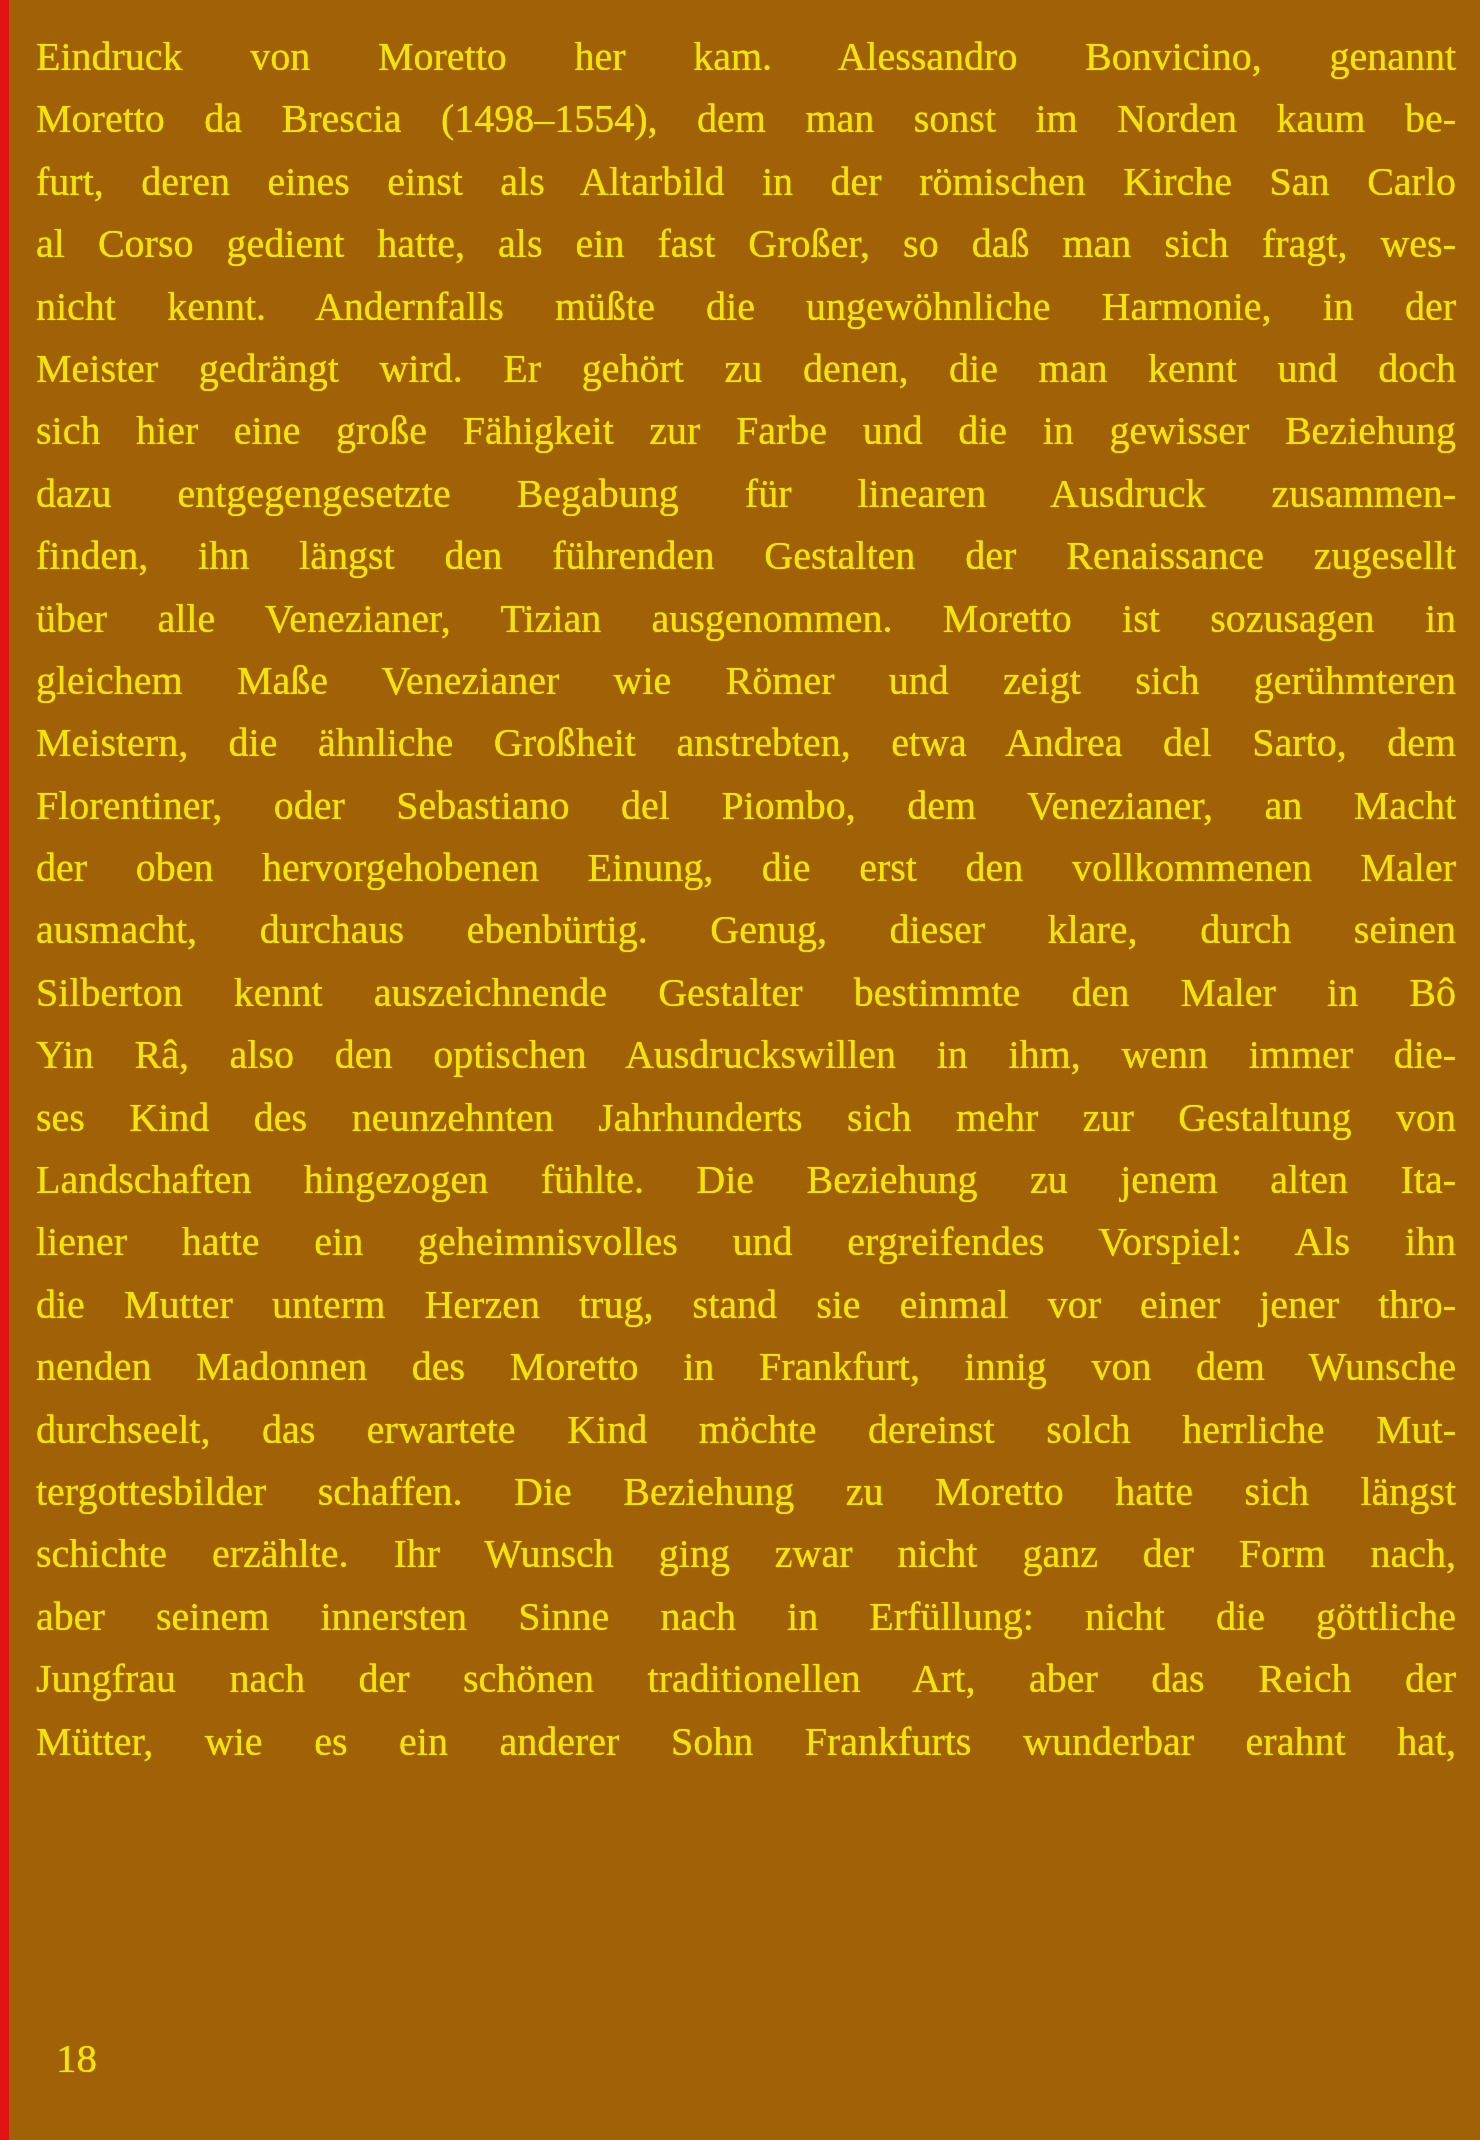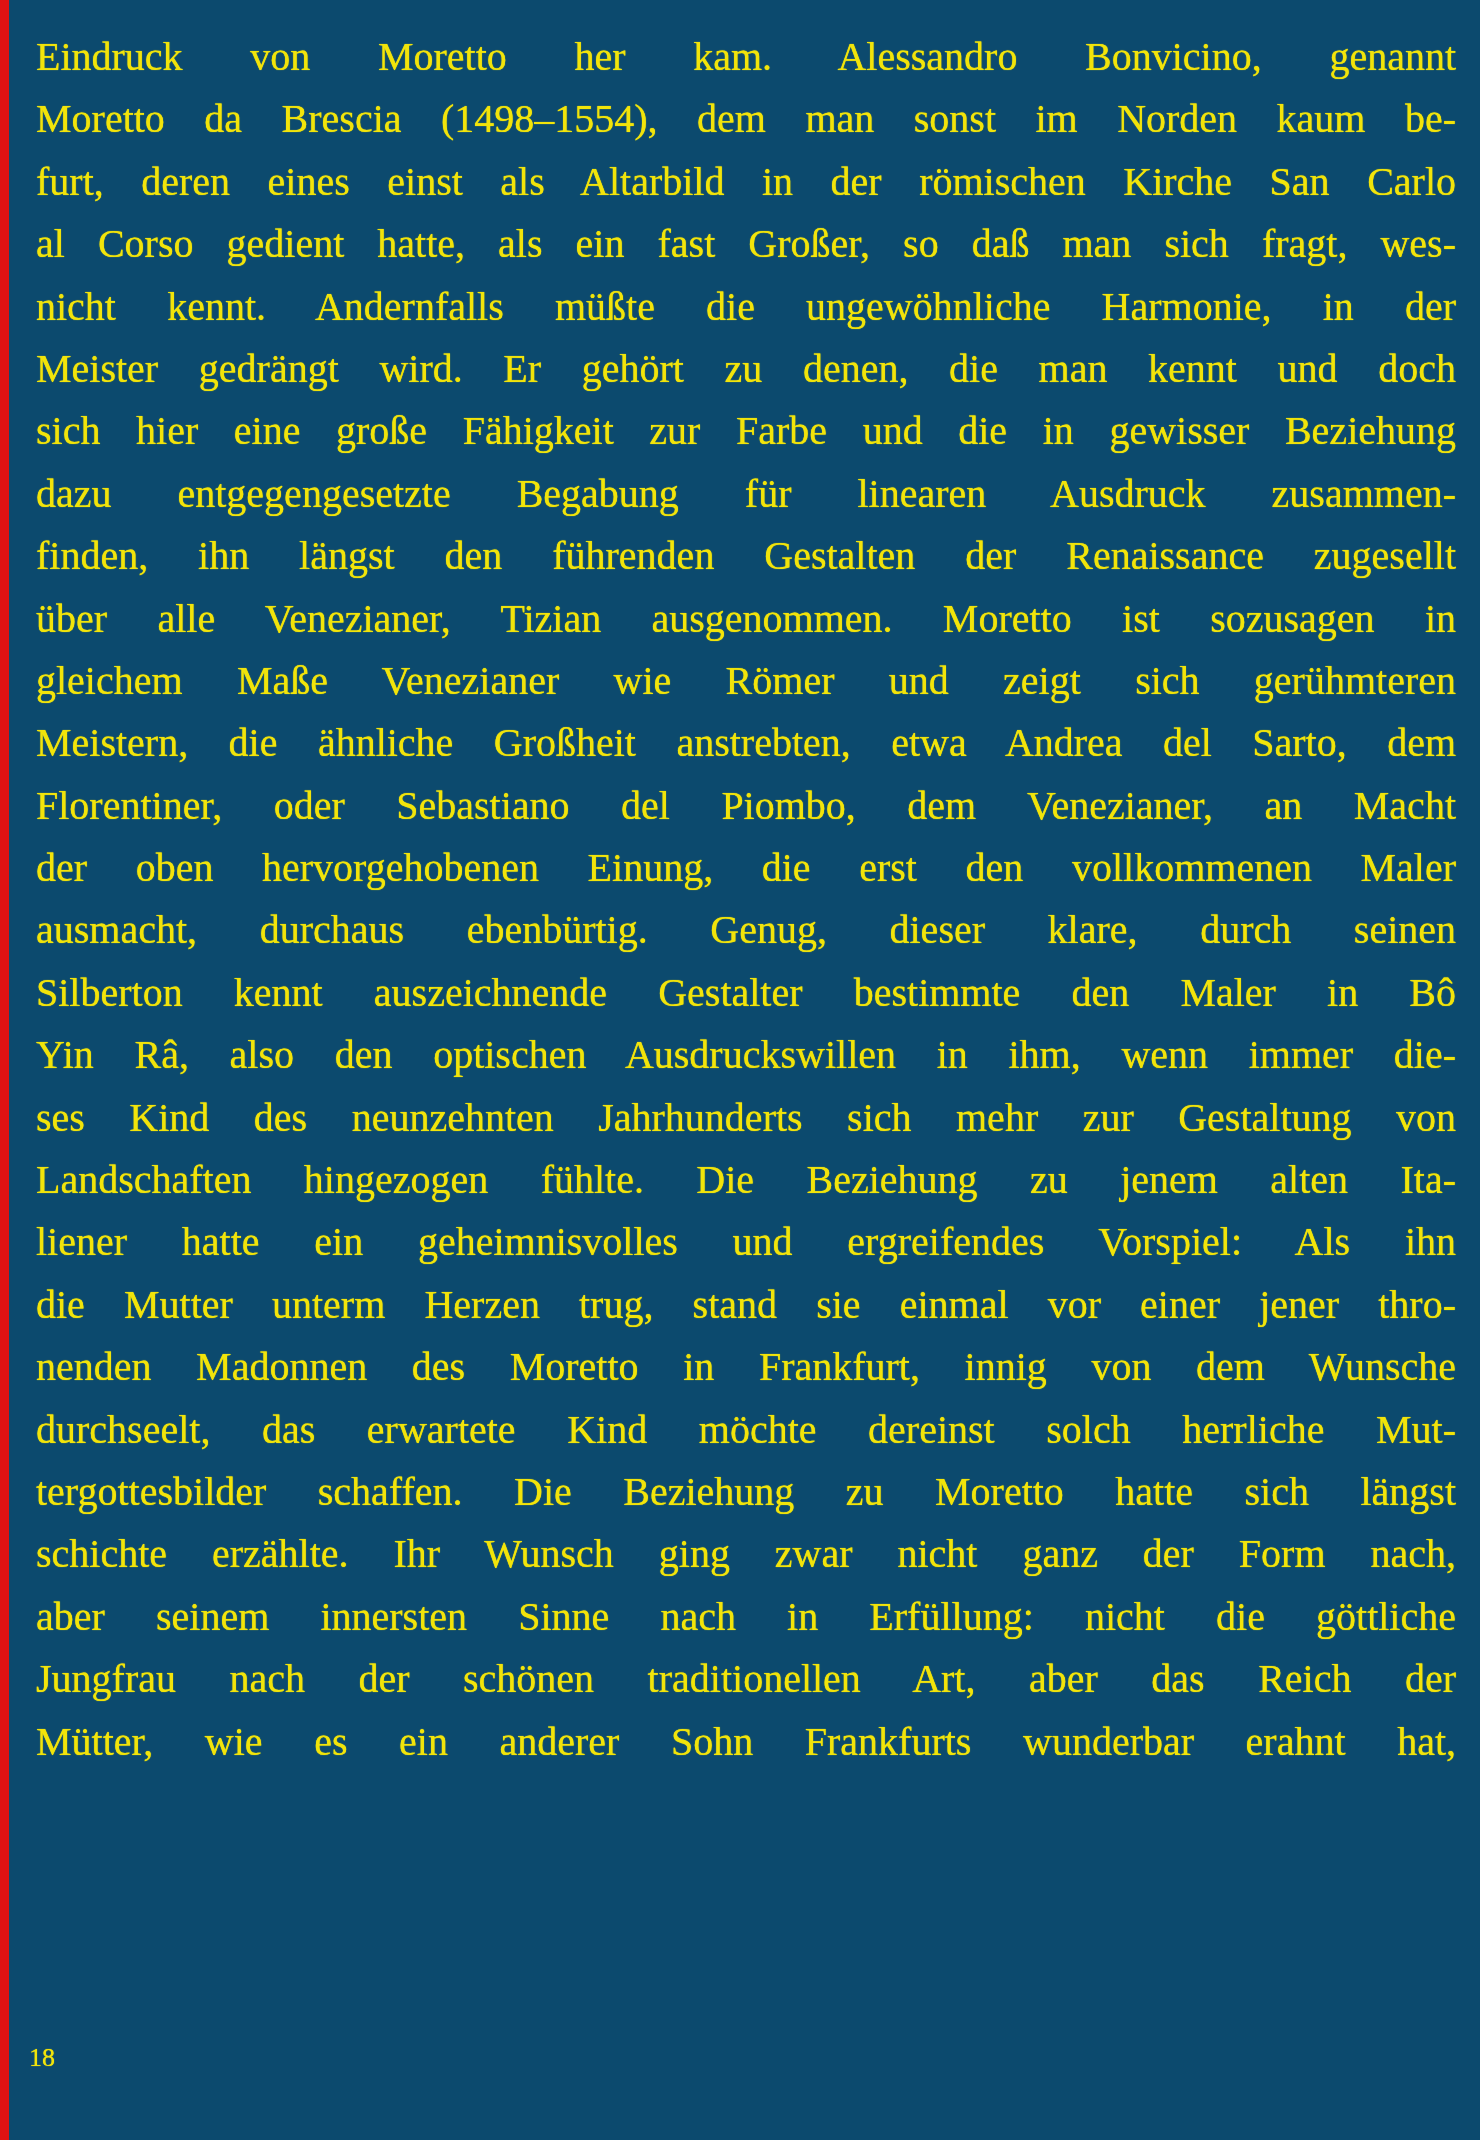--- a/index.html
+++ b/index.html
@@ -10,21 +10,21 @@
   body {
     width: 1480px;
     height: 2140px;
     position: relative;
     overflow: hidden;
     font-family: "Liberation Serif", "DejaVu Serif", serif;
   }
   .page {
     position: absolute;
     inset: 0;
-    background: #0c4a6e;
+    background: #a16207;
   }
   .spine-stripe {
     position: absolute;
     left: 0;
     top: 0;
     width: 9px;
     height: 100%;
   }
   .textblock {
     position: absolute;
@@ -38,23 +38,23 @@
     font-size: 40px;
     text-align: justify;
     text-align-last: justify;
     text-justify: inter-word;
     white-space: normal;
     overflow: visible;
     text-shadow: 0 0 1px currentColor;
   }
   .page-number {
     position: absolute;
-    left: 29px;
+    left: 56px;
     top: 2028px;
-    font-size: 26px;
+    font-size: 41px;
     line-height: 60px;
     text-shadow: 0 0 1px currentColor;
   }
 </style>
 </head>
 <body>
 
 <div class="page">
   <div class="spine-stripe" style="background: rgb(224, 18, 18);"></div>
 

